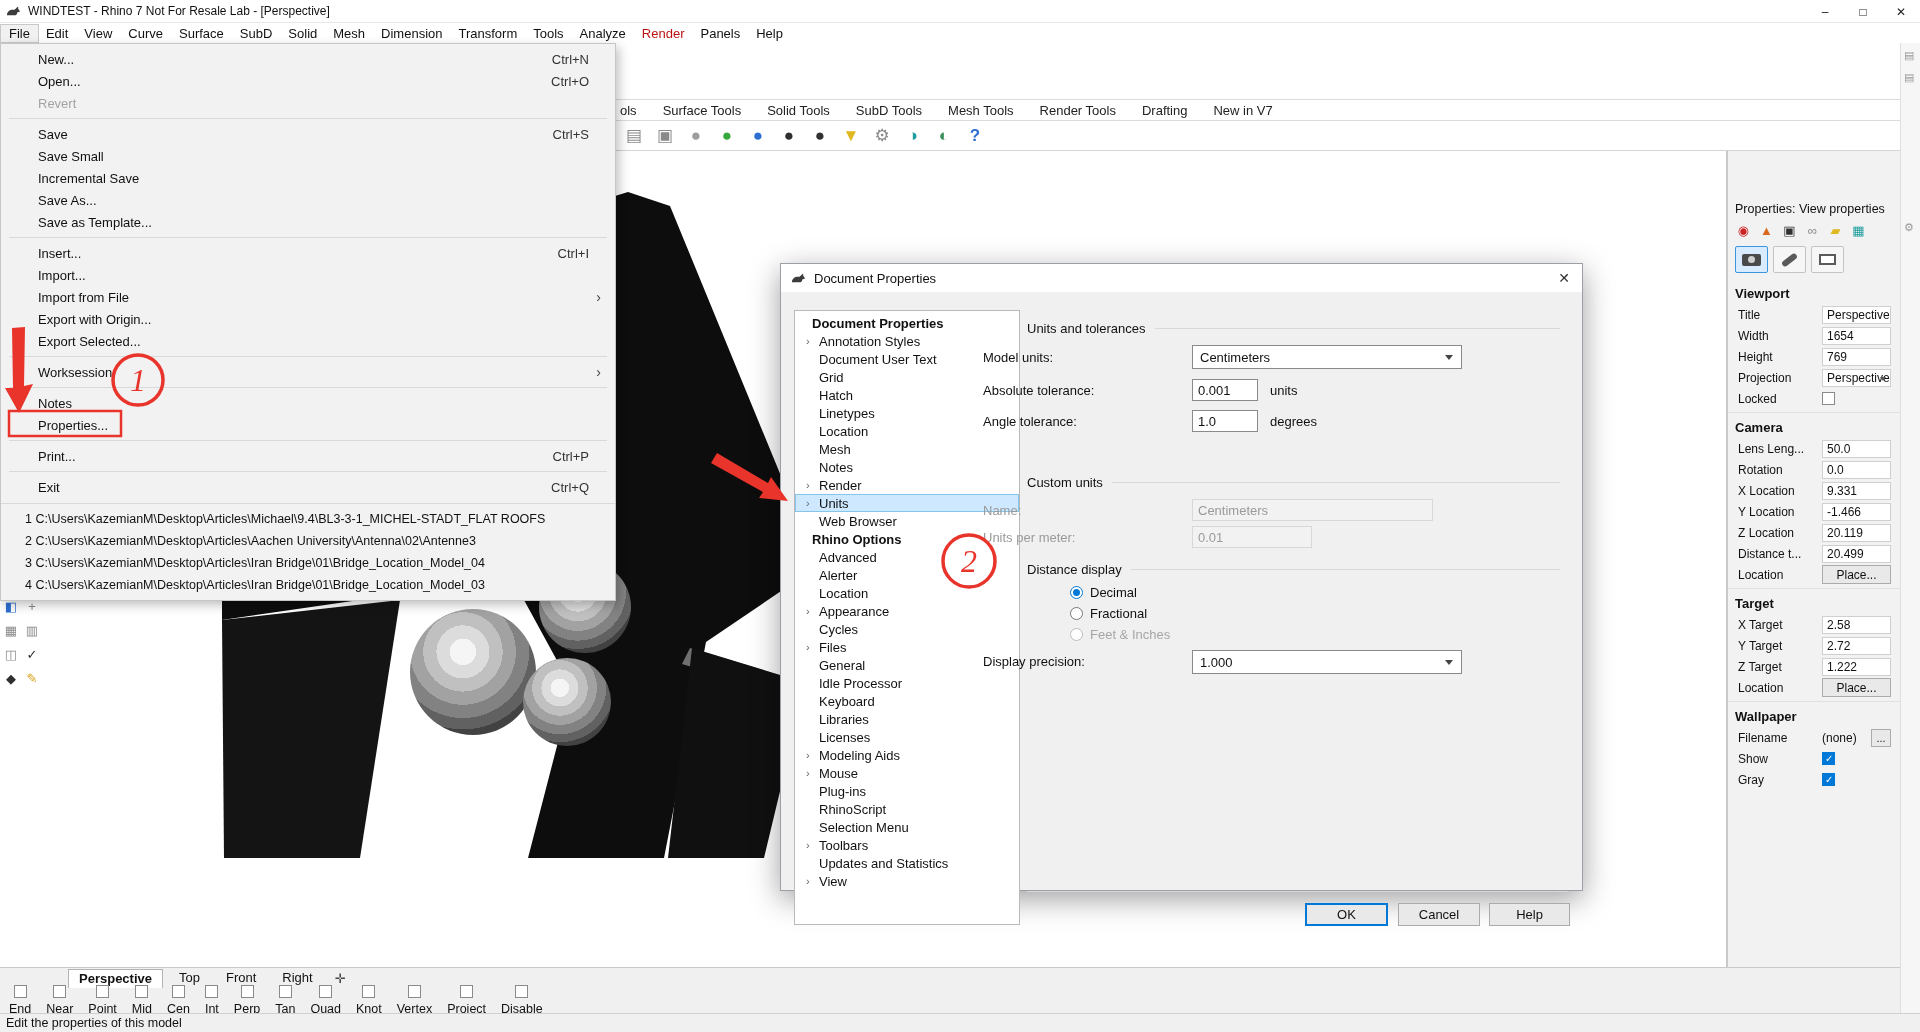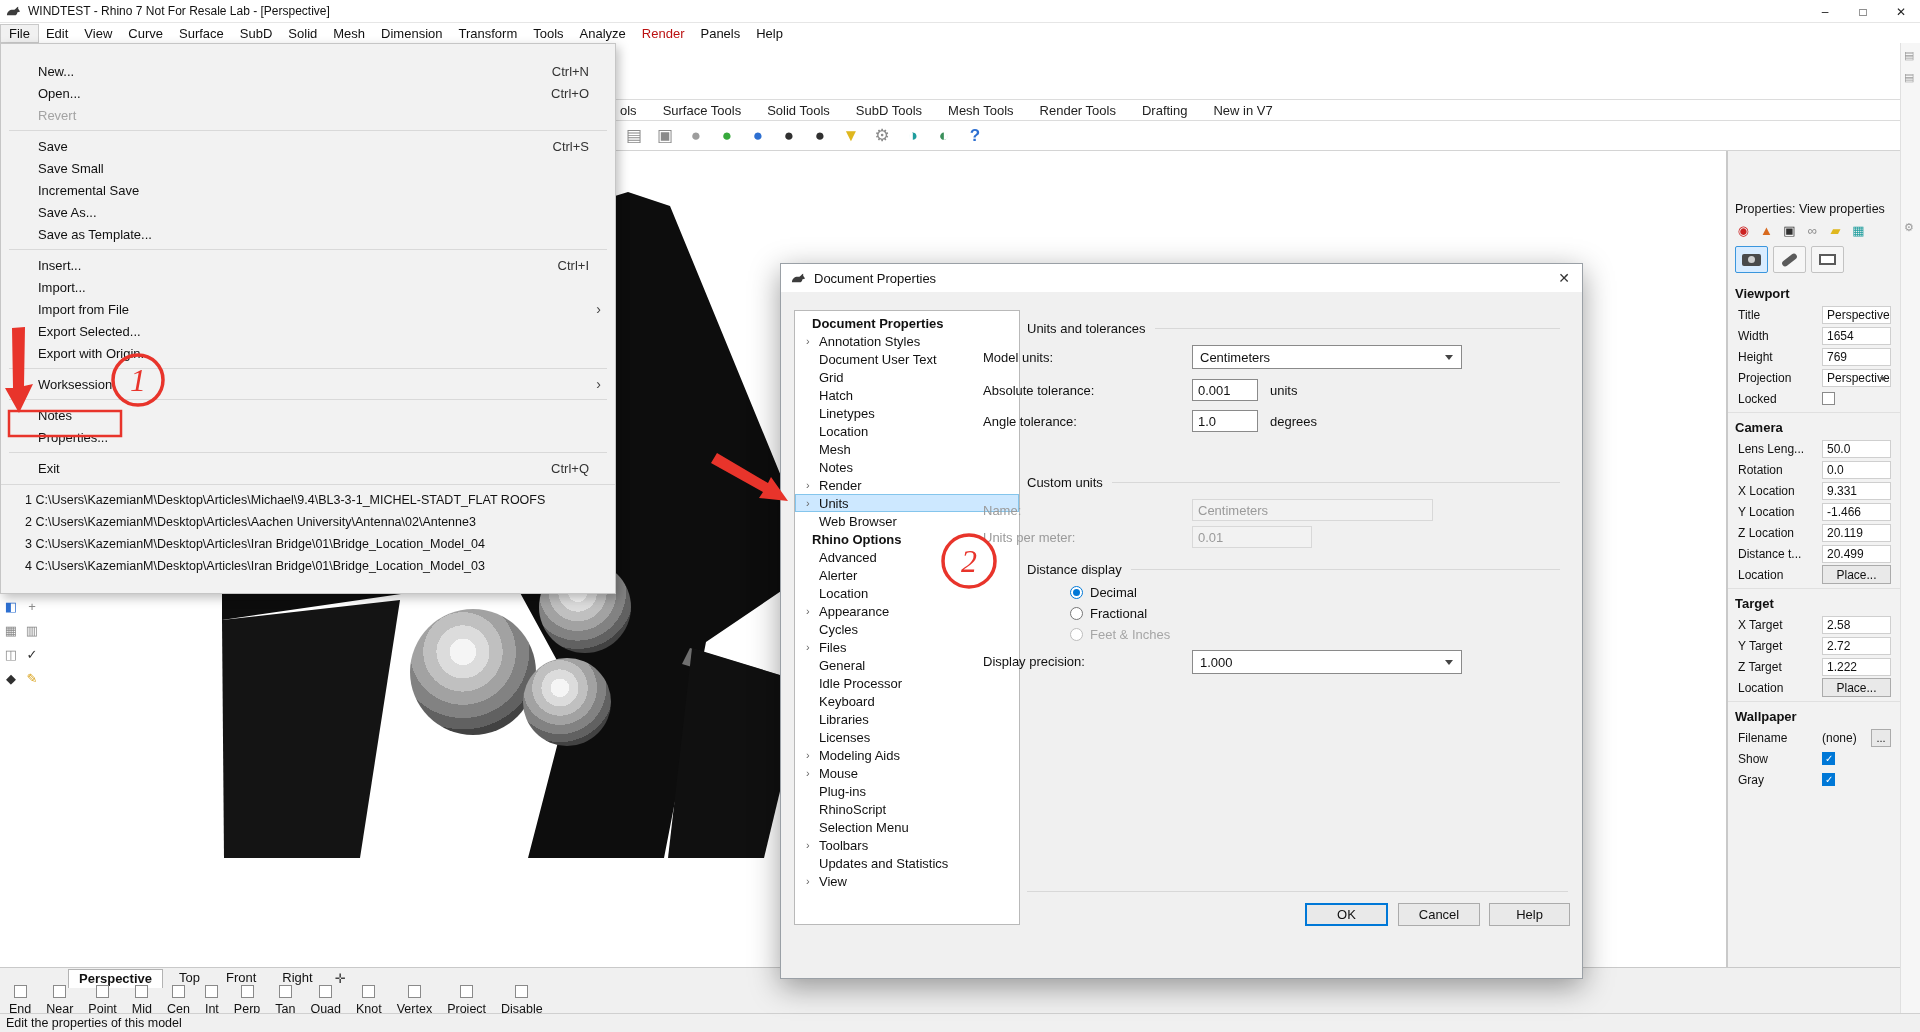--- a/index.html
+++ b/index.html
@@ -69,32 +69,32 @@
   .pcombo { position:relative; padding-right:14px; }
   .pcombo::after { content:""; position:absolute; right:4px; top:7px; border:3.5px solid transparent; border-top:4.5px solid #555; }
   .pbtn { flex:1; height:19px; background:#e9e9e9; border:1px solid #ababab; font-size:12px; display:flex; align-items:center; justify-content:center; }
   .pmini { flex:0 0 20px; margin-left:4px; height:18px; background:#e9e9e9; border:1px solid #ababab; display:flex; align-items:center; justify-content:center; font-size:11px; }
   .ptext { flex:1; font-size:12px; }
 
   .right-strip { position:absolute; right:0; top:43px; bottom:19px; width:20px; background:#f6f6f6; border-left:1px solid #e0e0e0; }
   .right-strip span { position:absolute; left:3px; font-size:11px; color:#9a9a9a; }
 
   
-  .file-menu { position:absolute; left:0; top:43px; width:616px; background:#f2f2f2; border:1px solid #c6c6c6; box-shadow:3px 4px 10px rgba(0,0,0,.25); z-index:50; padding:16px 0; font-size:13px; }
+  .file-menu { position:absolute; left:0; top:43px; width:616px; background:#f2f2f2; border:1px solid #c6c6c6; box-shadow:3px 4px 10px rgba(0,0,0,.25); z-index:50; padding:4px 0; font-size:13px; }
   .mi { position:relative; height:22px; display:flex; align-items:center; padding-left:37px; white-space:nowrap; }
   .mi.sep { margin-top:9px; }
   .mi.sep::before { content:""; position:absolute; top:-5px; left:8px; right:8px; height:1px; background:#d9d9d9; }
   .mi .sc { position:absolute; right:26px; color:#333; }
   .mi .arr { position:absolute; right:14px; color:#444; font-size:14px; }
   .mi.disabled { color:#a3a3a3; }
   .recent-block { border-top:1px solid #d9d9d9; margin-top:5px; padding-top:4px; }
   .ri { height:22px; display:flex; align-items:center; padding-left:24px; font-size:12.5px; white-space:nowrap; }
 
   
-  .dialog { position:absolute; left:780px; top:263px; width:803px; height:716px; background:#f0f0f0; border:1px solid #9aa0a6; box-shadow:0 8px 28px rgba(0,0,0,.38); z-index:60; font-size:13px; }
+  .dialog { position:absolute; left:780px; top:263px; width:803px; height:628px; background:#f0f0f0; border:1px solid #9aa0a6; box-shadow:0 8px 28px rgba(0,0,0,.38); z-index:60; font-size:13px; }
   .dlg-title { height:28px; background:#fff; display:flex; align-items:center; gap:8px; padding-left:10px; }
   .dlg-icon { width:15px; height:15px; }
   .dlg-close { position:absolute; right:4px; top:2px; width:28px; height:24px; display:flex; align-items:center; justify-content:center; font-size:14px; color:#333; }
   .tree { position:absolute; left:13px; top:46px; width:226px; height:615px; background:#fff; border:1px solid #b9b9b9; padding-top:3px; overflow:hidden; }
   .titem { height:18px; display:flex; align-items:center; padding-left:24px; position:relative; white-space:nowrap; font-size:13px; }
   .titem.bold { font-weight:bold; padding-left:17px; }
   .titem .chev { position:absolute; left:11px; font-size:11px; color:#666; }
   .titem.selected { background:#cde8ff; outline:1px solid #84c5ec; outline-offset:-1px; }
   .ghead { position:absolute; left:246px; right:22px; height:16px; display:flex; align-items:center; gap:9px; }
   .ghead .gline { flex:1; height:1px; background:#d8d8d8; }
@@ -537,27 +537,27 @@
           <span class="arr"></span>
         </div>
 
         <div class="mi">
           <span>Import from File</span>
           <span class="sc"></span>
           <span class="arr">›</span>
         </div>
 
         <div class="mi">
+          <span>Export with Origin...</span>
+          <span class="sc"></span>
+          <span class="arr"></span>
+        </div>
+
+        <div class="mi">
           <span>Export Selected...</span>
-          <span class="sc"></span>
-          <span class="arr"></span>
-        </div>
-
-        <div class="mi">
-          <span>Export with Origin...</span>
           <span class="sc"></span>
           <span class="arr"></span>
         </div>
 
         <div class="mi sep">
           <span>Worksession</span>
           <span class="sc"></span>
           <span class="arr">›</span>
         </div>
 
@@ -566,20 +566,25 @@
           <span class="sc"></span>
           <span class="arr"></span>
         </div>
 
         <div class="mi">
           <span>Properties...</span>
           <span class="sc"></span>
           <span class="arr"></span>
         </div>
 
+        <div class="mi sep">
+          <span>Print...</span>
+          <span class="sc">Ctrl+P</span>
+          <span class="arr"></span>
+        </div>
 
         <div class="mi sep">
           <span>Exit</span>
           <span class="sc">Ctrl+Q</span>
           <span class="arr"></span>
         </div>
       </div>
     <div class="recent-block">
 
         <div class="ri">1 C:\Users\KazemianM\Desktop\Articles\Michael\9.4\BL3-3-1_MICHEL-STADT_FLAT ROOFS</div>

